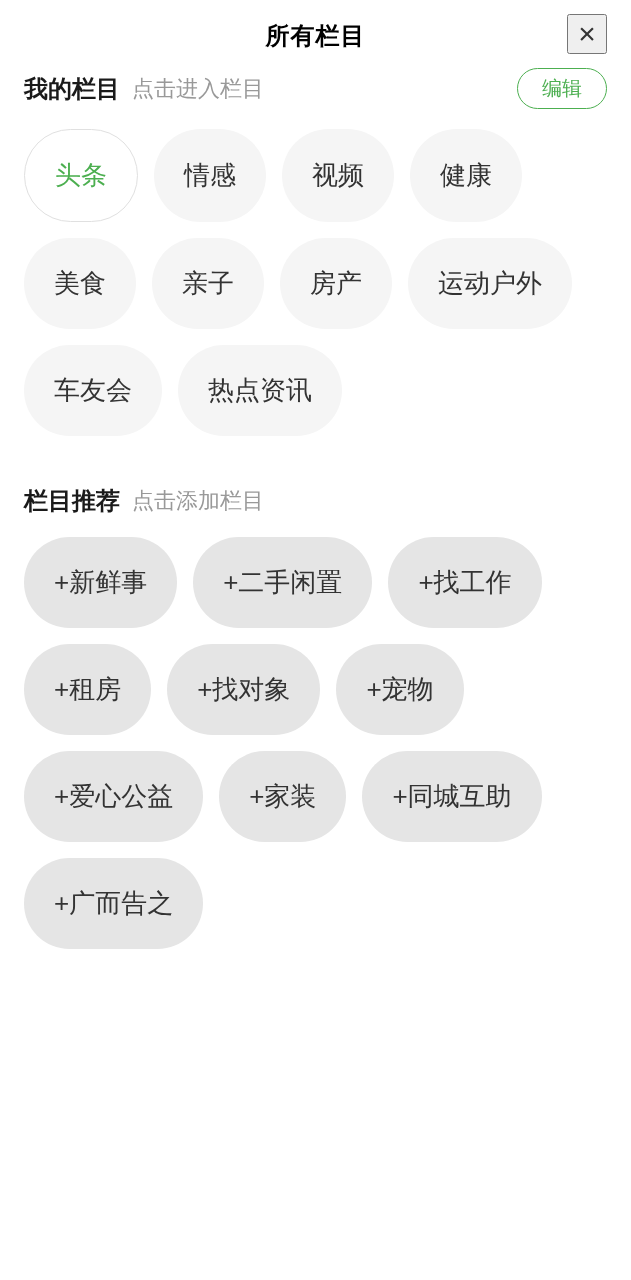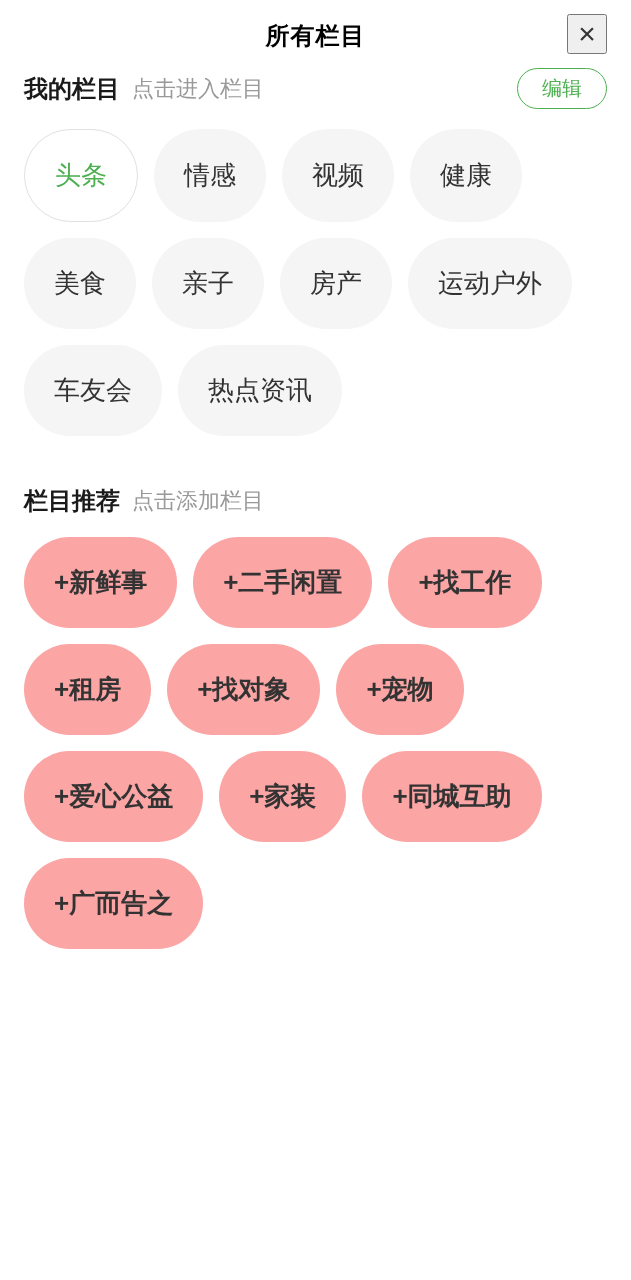--- a/index.html
+++ b/index.html
@@ -109,23 +109,22 @@
       justify-content: center;
     }
 
     .tag.active {
       color: #4caf50;
       background: #ffffff;
       border: 1.5px solid #e0e0e0;
     }
 
     .tag.recommend {
-      background: #fca5a5;
+      background: #e5e5e5;
       color: #333333;
-      font-weight: bold;
     }
 
     .divider {
       height: 1px;
       background: transparent;
       margin: 8px 0 24px;
     }
   </style>
 </head>
 <body>

